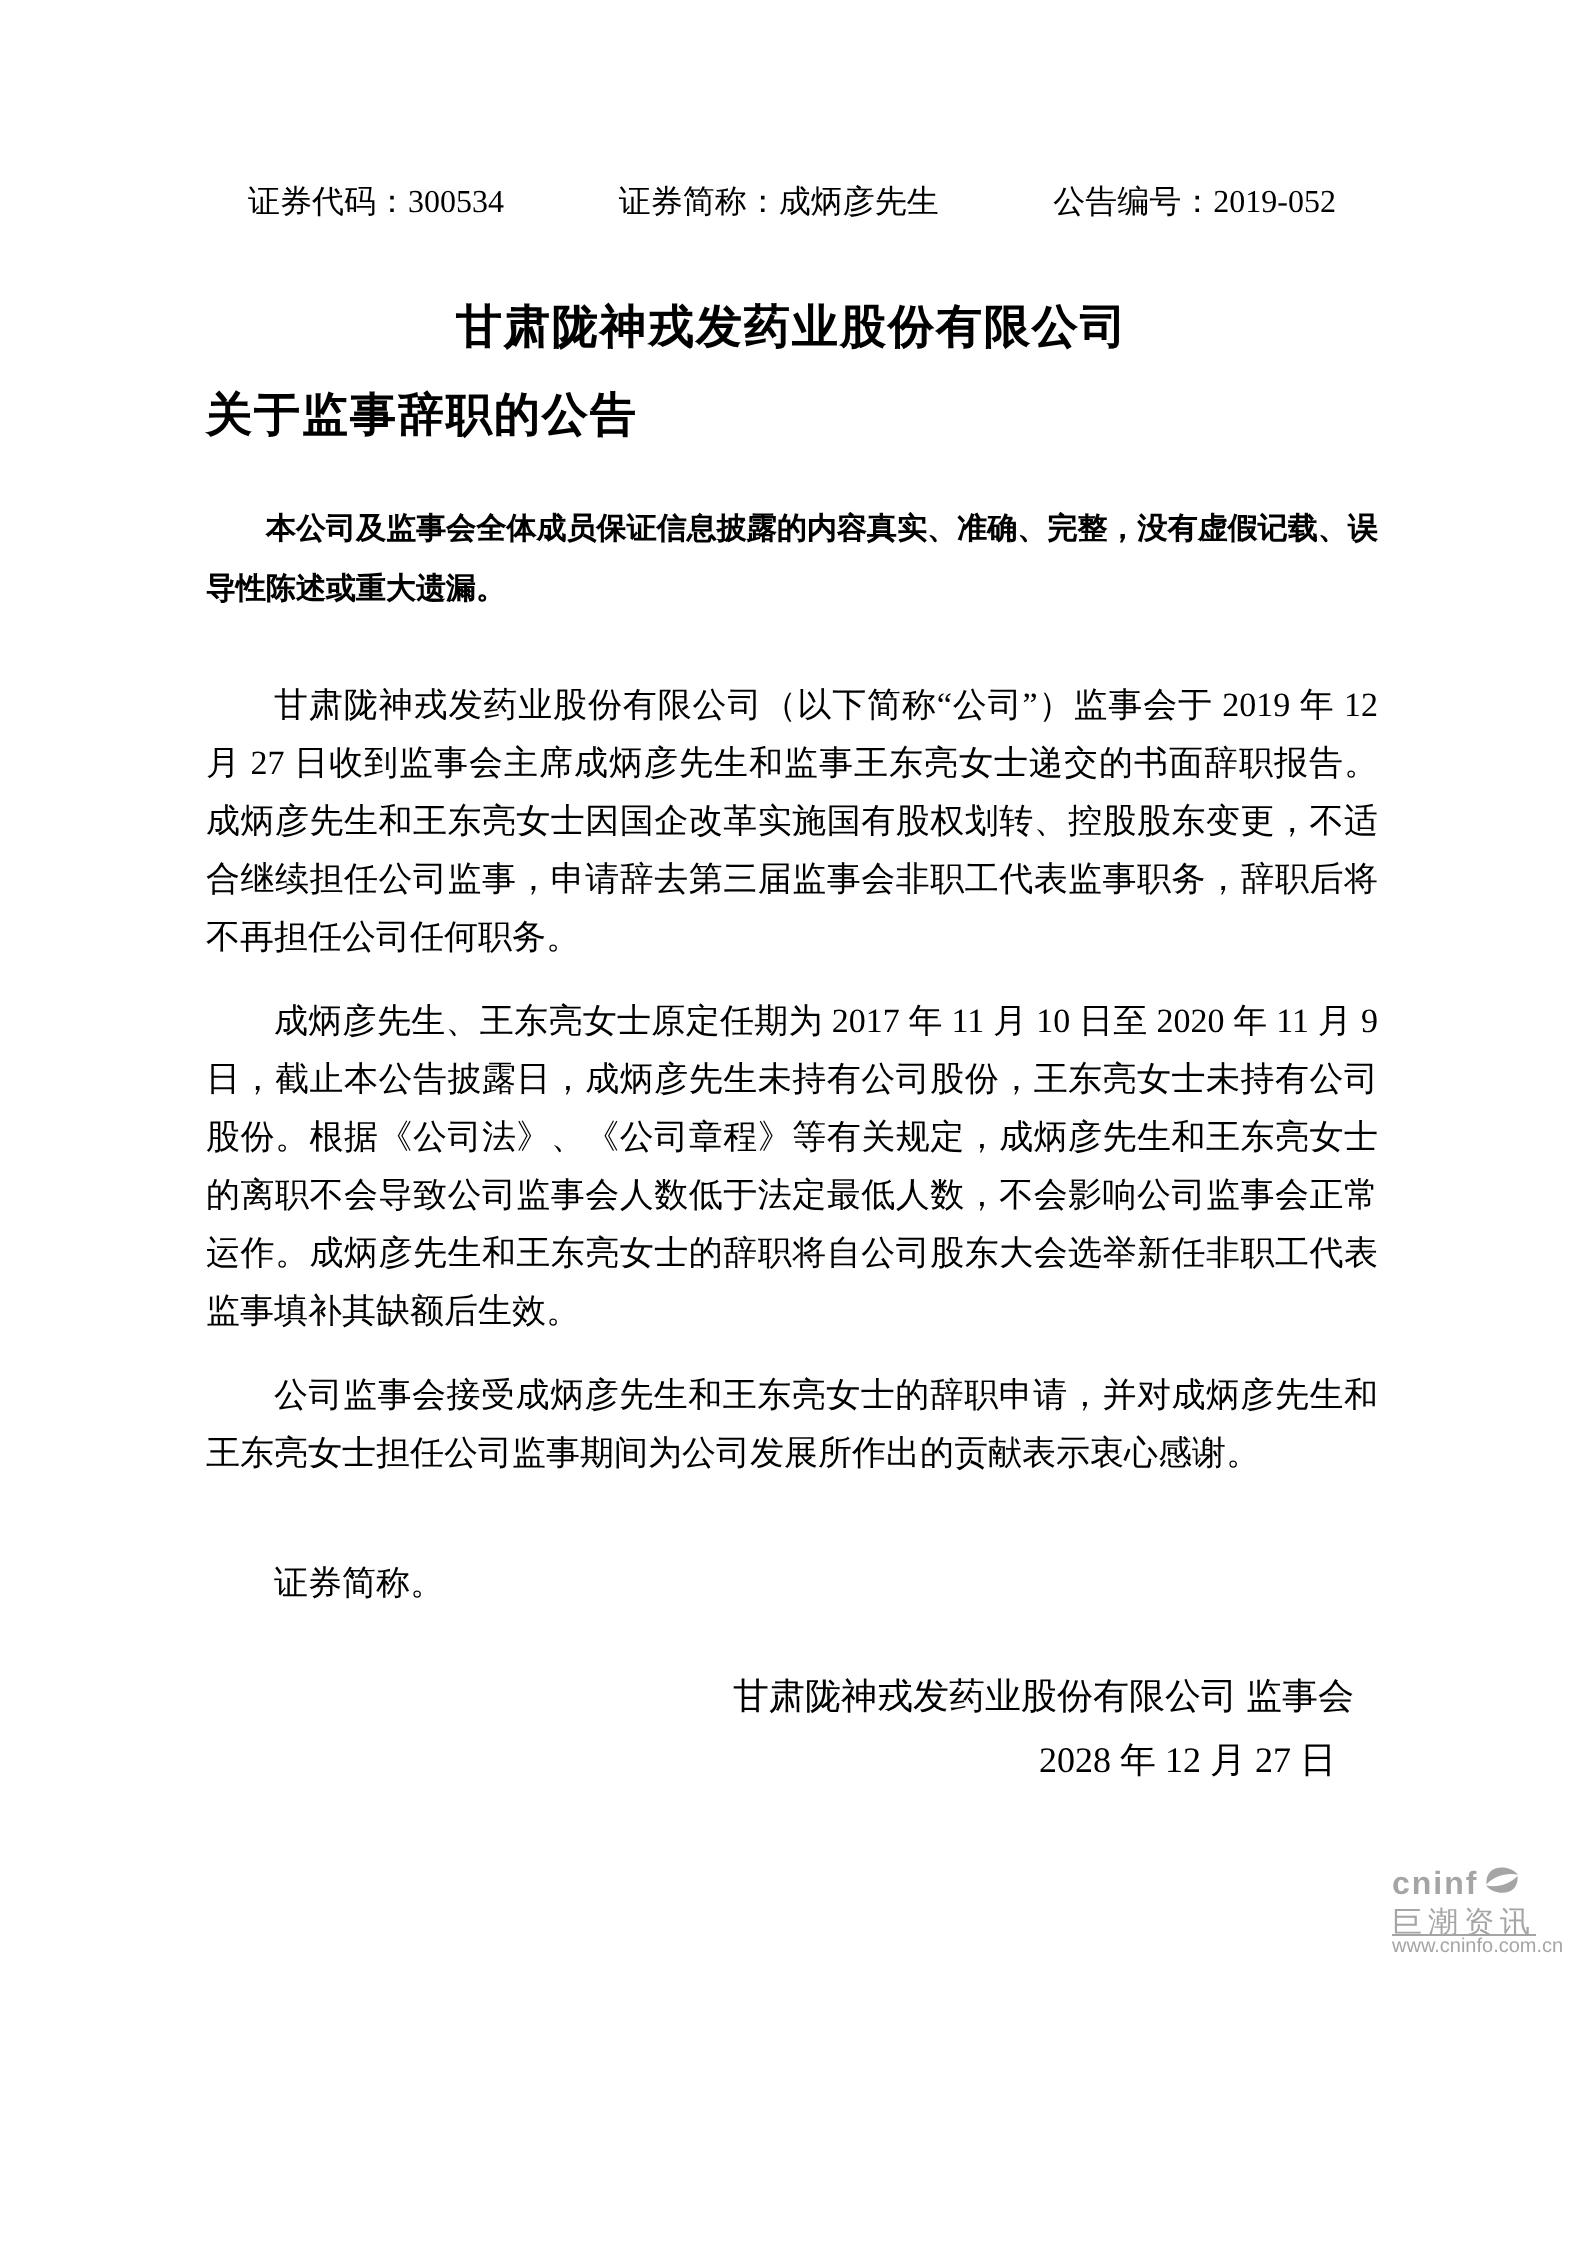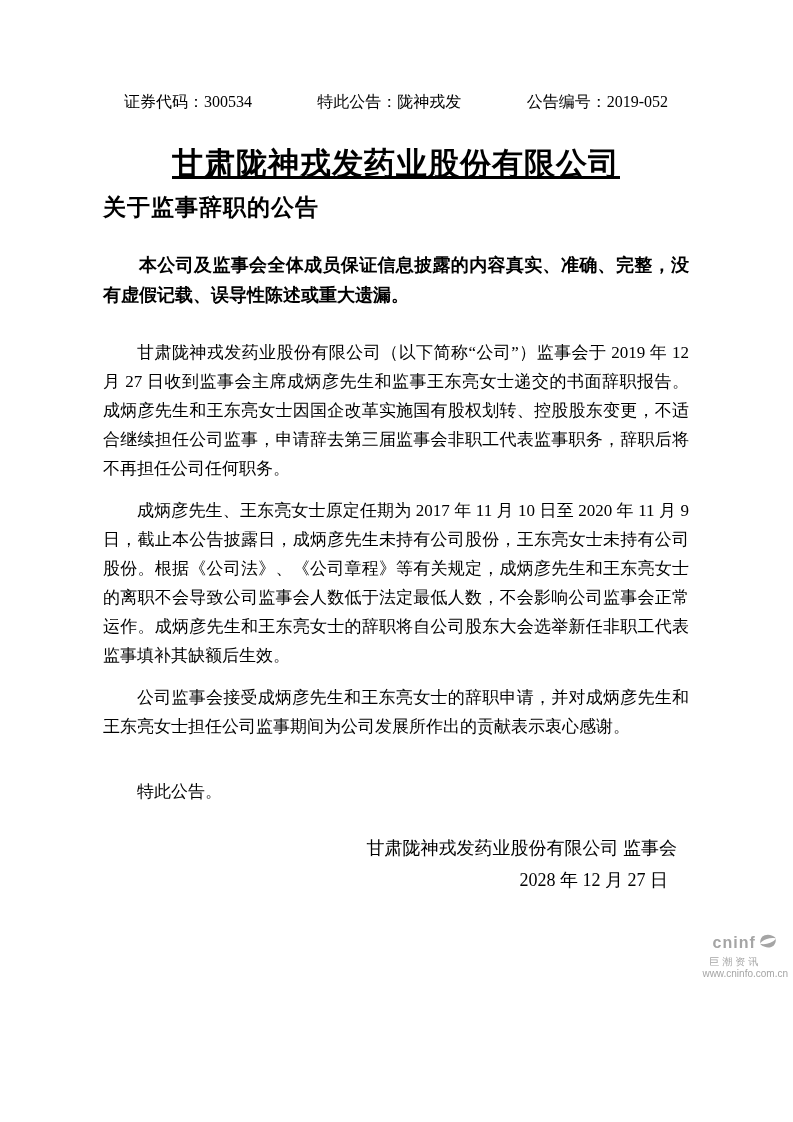--- a/index.html
+++ b/index.html
@@ -3,64 +3,64 @@
 <meta charset="utf-8">
 <style>
   * { margin:0; padding:0; box-sizing:border-box; }
   html,body { background:#ffffff; }
   body { width:793px; height:1122px; margin:0 auto; font-family:"Liberation Serif","DejaVu Serif",serif; color:#000; }
   .page { position:relative; width:793px; height:990px; background:#fff; overflow:hidden; }
   .content { padding:92px 104px 0 103px; }
 
   .doc-header { display:flex; justify-content:space-between; padding:0 21px; font-size:16px; line-height:19px; white-space:nowrap; }
 
-  .title-line1 { margin-top:38px; text-align:center; font-size:31px; font-weight:700; line-height:30px; letter-spacing:1px;text-decoration:underline; }
+  .title-line1 { margin-top:38px; text-align:center; font-size:23px; font-weight:700; line-height:30px; letter-spacing:1px; }
   .title-line2 { margin-top:14px; text-align:left; font-size:23px; font-weight:700; line-height:30px; letter-spacing:1px; }
 
-  .declaration { margin-top:27px; font-size:18px; font-weight:700; line-height:30px; text-indent:2em; text-align:justify; }
+  .declaration { margin-top:27px; font-size:15px; font-weight:700; line-height:30px; text-indent:2em; text-align:justify; }
 
   .body-para { font-size:17px; line-height:29px; text-indent:2em; text-align:justify; margin-top:13px; }
   .body-para.first { margin-top:28px; }
 
   .closing { margin-top:36px; font-size:17px; line-height:29px; text-indent:2em; }
 
   .signature-block { margin-top:28px; text-align:right; font-size:18px; line-height:29px; }
   .signature-company { padding-right:12px; }
   .signature-date { margin-top:3px; padding-right:21px; }
 
-  .watermark { position:absolute; right:5px; bottom:10px; display:flex; flex-direction:column; align-items:center;
+  .watermark { position:absolute; right:5px; bottom:10px; display:flex; flex-direction:column; align-items:flex-start;
                color:#a5a5a5; font-family:"Liberation Sans","DejaVu Sans",sans-serif; user-select:none; }
   .wm-row { display:flex; align-items:center; gap:2px; }
   .wm-brand { font-size:16px; font-weight:700; letter-spacing:1px; line-height:16px; }
   .wm-icon { display:inline-block; }
-  .wm-cn { font-size:10px; letter-spacing:3px; margin-top:1px; margin-right:20px; line-height:11px; }
+  .wm-cn { font-size:15px; letter-spacing:3px; margin-top:1px; margin-right:20px; line-height:11px;text-decoration:underline; }
   .wm-url { font-size:10px; margin-top:1px; line-height:12px; }
 </style>
 </head>
 <body>
 
 <div class="page">
   <div class="content">
 
     <div class="doc-header">
       <span>证券代码：300534</span>
-      <span>特此公告：陇神戎发</span>
+      <span>证券简称：成炳彦先生</span>
       <span>公告编号：2019-052</span>
     </div>
 
     <h1 class="title-line1">甘肃陇神戎发药业股份有限公司</h1>
     <h2 class="title-line2">关于监事辞职的公告</h2>
 
     <p class="declaration">本公司及监事会全体成员保证信息披露的内容真实、准确、完整，没有虚假记载、误导性陈述或重大遗漏。</p>
 
     <p class="body-para first">甘肃陇神戎发药业股份有限公司（以下简称“公司”）监事会于 2019 年 12 月 27 日收到监事会主席成炳彦先生和监事王东亮女士递交的书面辞职报告。成炳彦先生和王东亮女士因国企改革实施国有股权划转、控股股东变更，不适合继续担任公司监事，申请辞去第三届监事会非职工代表监事职务，辞职后将不再担任公司任何职务。</p>
     <p class="body-para">成炳彦先生、王东亮女士原定任期为 2017 年 11 月 10 日至 2020 年 11 月 9 日，截止本公告披露日，成炳彦先生未持有公司股份，王东亮女士未持有公司股份。根据《公司法》、《公司章程》等有关规定，成炳彦先生和王东亮女士的离职不会导致公司监事会人数低于法定最低人数，不会影响公司监事会正常运作。成炳彦先生和王东亮女士的辞职将自公司股东大会选举新任非职工代表监事填补其缺额后生效。</p>
     <p class="body-para">公司监事会接受成炳彦先生和王东亮女士的辞职申请，并对成炳彦先生和王东亮女士担任公司监事期间为公司发展所作出的贡献表示衷心感谢。</p>
 
-    <p class="closing">特此公告。</p>
+    <p class="closing">证券简称。</p>
 
     <div class="signature-block">
       <p class="signature-company">甘肃陇神戎发药业股份有限公司  监事会</p>
       <p class="signature-date">2028 年 12 月 27 日</p>
     </div>
 
   </div>
 
   <div class="watermark">
     <div class="wm-row">

